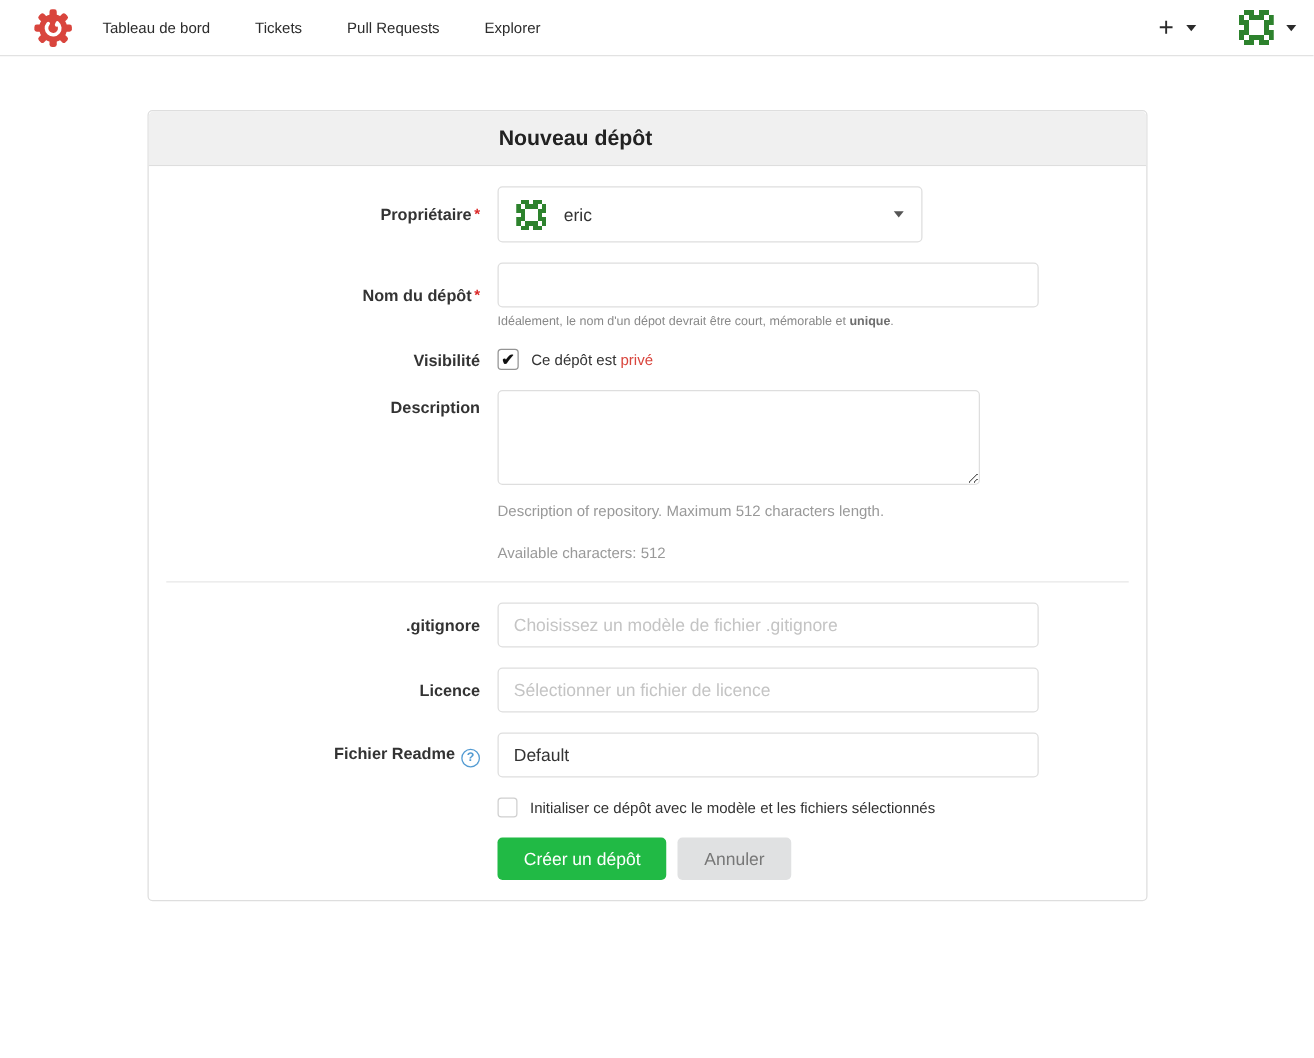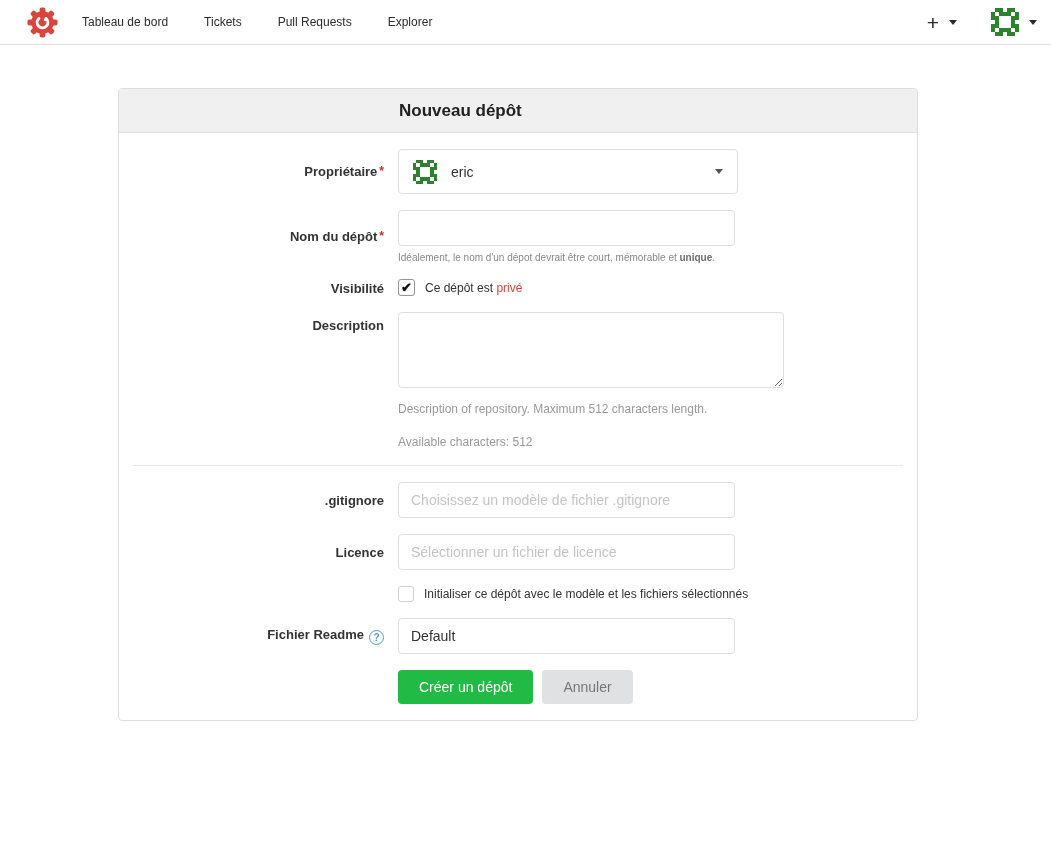--- a/index.html
+++ b/index.html
@@ -25,21 +25,21 @@
   .panel-title { margin-left:280px; font-size:17px; font-weight:700; color:#222; }
   .panel-body { padding:16px 14px; }
 
   .form-row { display:flex; align-items:center; margin-bottom:16px; }
   .form-row.top { align-items:flex-start; }
   .form-label { flex:0 0 265px; width:265px; text-align:right; padding-right:14px; font-size:13px; font-weight:700; color:#333; }
   .form-row.top .form-label { padding-top:6px; }
   .req { color:#db2828; margin-left:2px; font-size:12px; vertical-align:top; }
   .field-col { display:flex; flex-direction:column; }
 
-  .txt-input { width:337px; height:36px; border:1px solid #dedede; border-radius:4px; padding:0 12px; font-size:14px; color:#333; font-family:"Liberation Sans",sans-serif; outline:none; background:#fff; }
+  .txt-input { width:433px; height:36px; border:1px solid #dedede; border-radius:4px; padding:0 12px; font-size:14px; color:#333; font-family:"Liberation Sans",sans-serif; outline:none; background:#fff; }
   .txt-input::placeholder { color:#c4c4c4; opacity:1; }
   textarea.txt-area { width:386px; height:76px; border:1px solid #dedede; border-radius:4px; padding:8px 12px; font-size:14px; color:#333; resize:vertical; font-family:"Liberation Sans",sans-serif; outline:none; }
 
   .owner-select { width:340px; height:45px; border:1px solid #dedede; border-radius:4px; display:flex; align-items:center; padding:0 14px; cursor:pointer; background:#fff; }
   .owner-name { font-size:14px; color:#333; margin-left:14px; }
   .owner-caret { margin-left:auto; width:0; height:0; border-left:4.5px solid transparent; border-right:4.5px solid transparent; border-top:5px solid #555; }
 
   .hint { font-size:10px; color:#888; margin-top:6px; }
   .hint b { color:#6e6e6e; }
   .hint2 { font-size:12px; color:#999; }
@@ -216,35 +216,35 @@
     <div class="form-row">
       <div class="form-label">.gitignore</div>
       <input class="txt-input" type="text" placeholder="Choisissez un modèle de fichier .gitignore" style="">
     </div>
 
     <div class="form-row">
       <div class="form-label">Licence</div>
       <input class="txt-input" type="text" placeholder="Sélectionner un fichier de licence" style="">
     </div>
 
+    <div class="form-row">
+      <div class="form-label">
+        <span>Fichier Readme</span><span class="help-icon">?</span>
+      </div>
+      <input class="txt-input" type="text" value="Default" style="">
+    </div>
+
     <div class="form-row offset" style="margin-left:265px">
       <div class="check-row">
         <div class="checkbox light">
           
         </div>
         <span class="check-label">Initialiser ce dépôt avec le modèle et les fichiers sélectionnés</span>
       </div>
     </div>
 
-    <div class="form-row">
-      <div class="form-label">
-        <span>Fichier Readme</span><span class="help-icon">?</span>
-      </div>
-      <input class="txt-input" type="text" value="Default" style="">
-    </div>
-
     <div class="btn-row" style="margin-left:265px; margin-bottom:0">
       <button class="btn btn-green">Créer un dépôt</button>
       <button class="btn btn-gray">Annuler</button>
     </div>
 
   </div>
 </div>
 
 </body></html>

